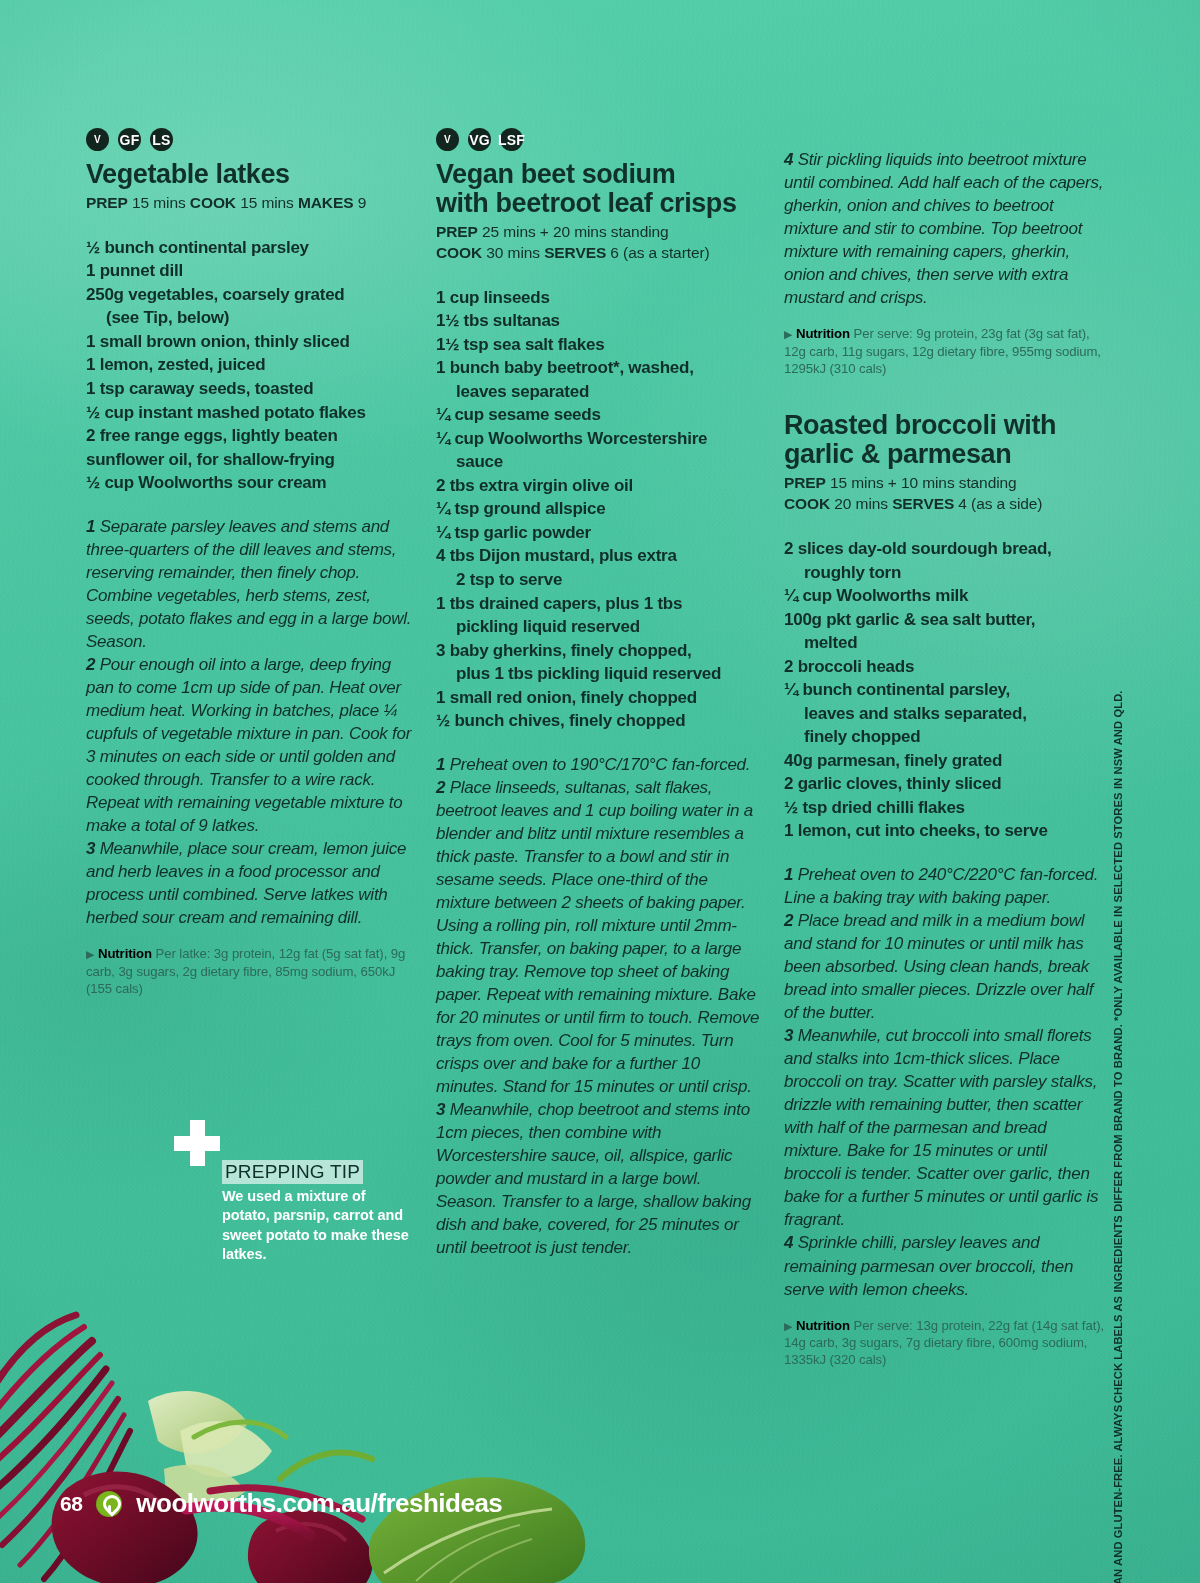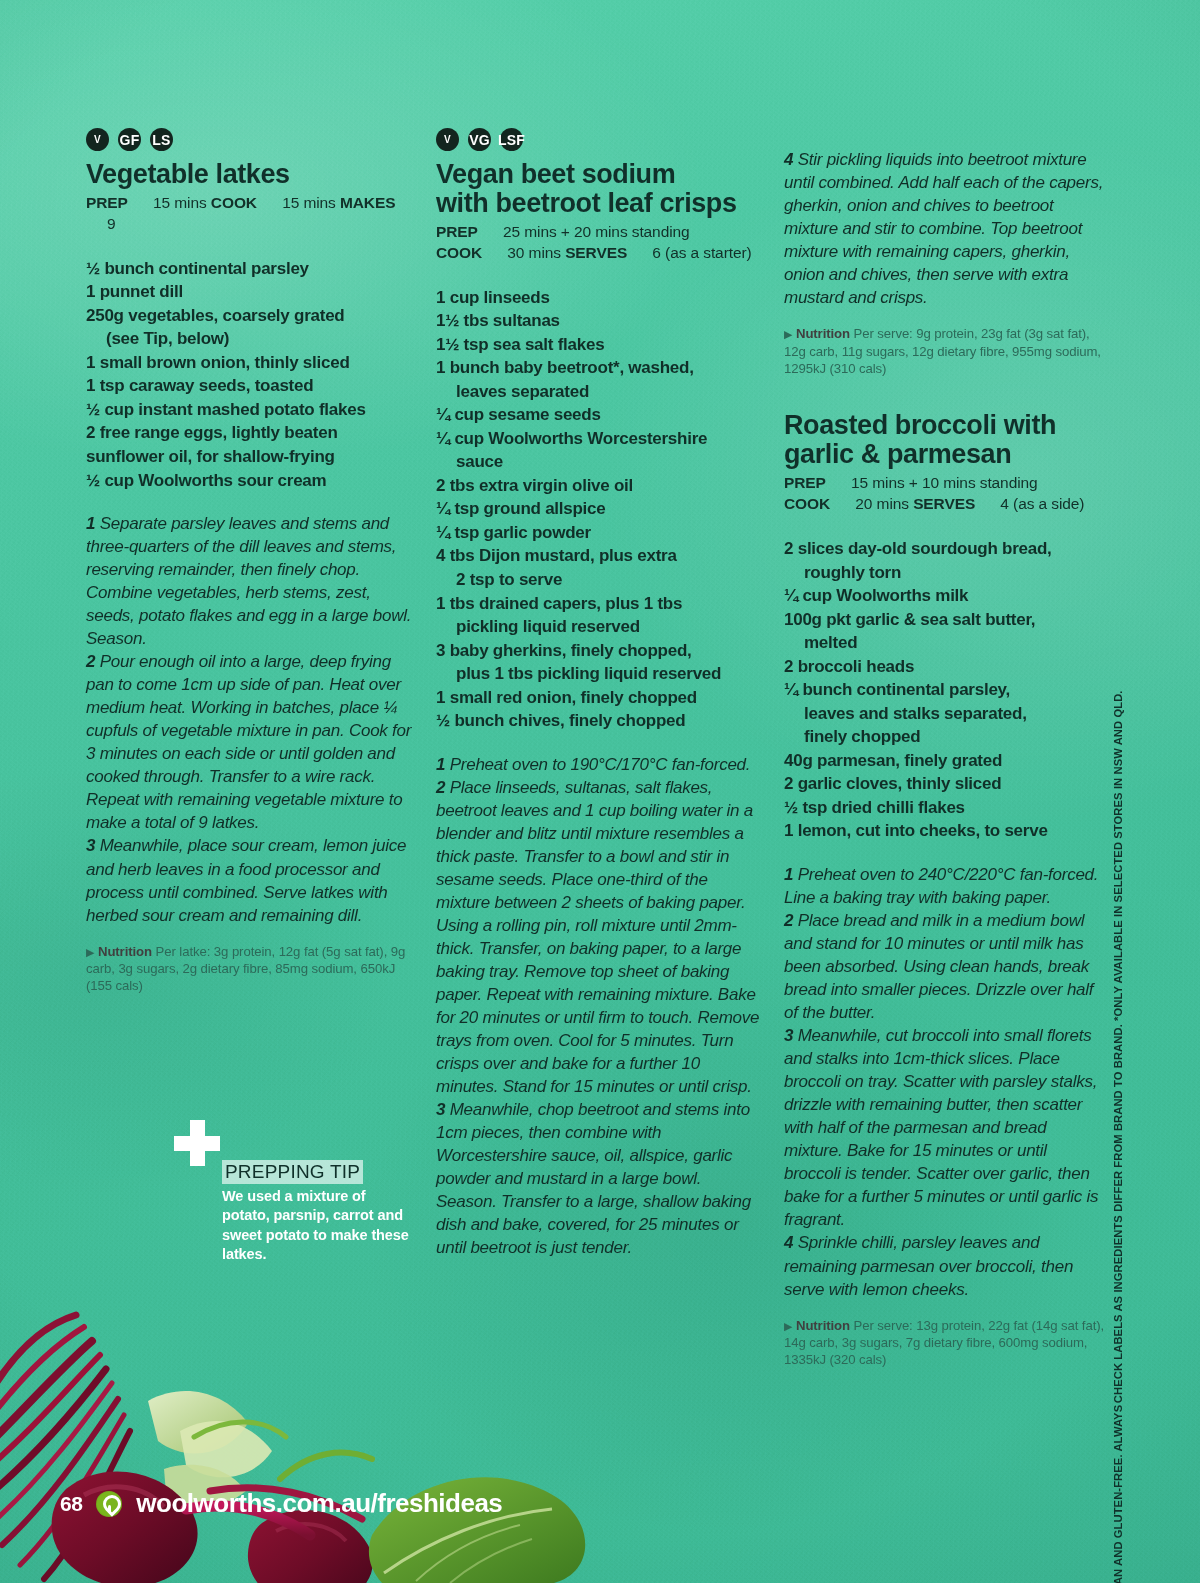--- a/index.html
+++ b/index.html
@@ -49,41 +49,41 @@
   .badge.sm{font-size:14px;}
 
   h2.recipe-title{
     font-size:27px;line-height:1.07;margin:0 0 4px 0;
     font-weight:bold;letter-spacing:-.4px;color:#10302a;
   }
   .meta{
     font-size:15.5px;line-height:1.35;margin:0;color:#123029;letter-spacing:-.1px;
   }
   .meta b{font-weight:bold;}
-  .meta .light{font-weight:normal;margin-left:21px;}
+  .meta .light{font-weight:normal;}
 
   .ingredients{
     margin:22px 0 0 0;font-size:17px;line-height:1.385;
     font-weight:bold;letter-spacing:-.25px;color:#102f28;
   }
   .ingredients div{white-space:nowrap;}
   .ingredients div.indent{padding-left:20px;}
 
   .method{
     margin:20px 0 0 0;font-size:17px;line-height:1.355;
     letter-spacing:-.25px;color:#102f28;font-style:italic;
   }
   .method p{margin:0;}
   .method b{font-weight:bold;}
 
   .nutrition{
     margin:16px 0 0 0;font-size:13.2px;line-height:1.32;
     color:#2c6a59;letter-spacing:-.1px;
   }
-  .nutrition .lbl{font-weight:bold;color:#404040;}
+  .nutrition .lbl{font-weight:bold;color:#000000;}
   .nutrition .arrow{font-size:11px;}
 
   
   .tip{position:absolute;left:86px;top:1128px;width:330px;}
   .tip .plus{
     position:absolute;left:88px;top:-8px;width:46px;height:46px;
   }
   .tip .plus:before,.tip .plus:after{
     content:"";position:absolute;background:#ffffff;
   }
@@ -213,20 +213,21 @@
       <span class="light">15 mins</span>
       <b>MAKES</b>
       <span class="light">9</span>
     </p>
     <div class="ingredients">
         <div>½ bunch continental parsley</div>
         <div>1 punnet dill</div>
         <div>250g vegetables, coarsely grated</div>
         <div class="indent">(see Tip, below)</div>
         <div>1 small brown onion, thinly sliced</div>
+        <div>1 lemon, zested, juiced</div>
         <div>1 tsp caraway seeds, toasted</div>
         <div>½ cup instant mashed potato flakes</div>
         <div>2 free range eggs, lightly beaten</div>
         <div>sunflower oil, for shallow-frying</div>
         <div>½ cup Woolworths sour cream</div>
       </div>
     <div class="method">
         <p><b>1</b> Separate parsley leaves and stems and three-quarters of the dill leaves and stems, reserving remainder, then finely chop. Combine vegetables, herb stems, zest, seeds, potato flakes and egg in a large bowl. Season.</p>
         <p><b>2</b> Pour enough oil into a large, deep frying pan to come 1cm up side of pan. Heat over medium heat. Working in batches, place ¼ cupfuls of vegetable mixture in pan. Cook for 3 minutes on each side or until golden and cooked through. Transfer to a wire rack. Repeat with remaining vegetable mixture to make a total of 9 latkes.</p>
         <p><b>3</b> Meanwhile, place sour cream, lemon juice and herb leaves in a food processor and process until combined. Serve latkes with herbed sour cream and remaining dill.</p>

